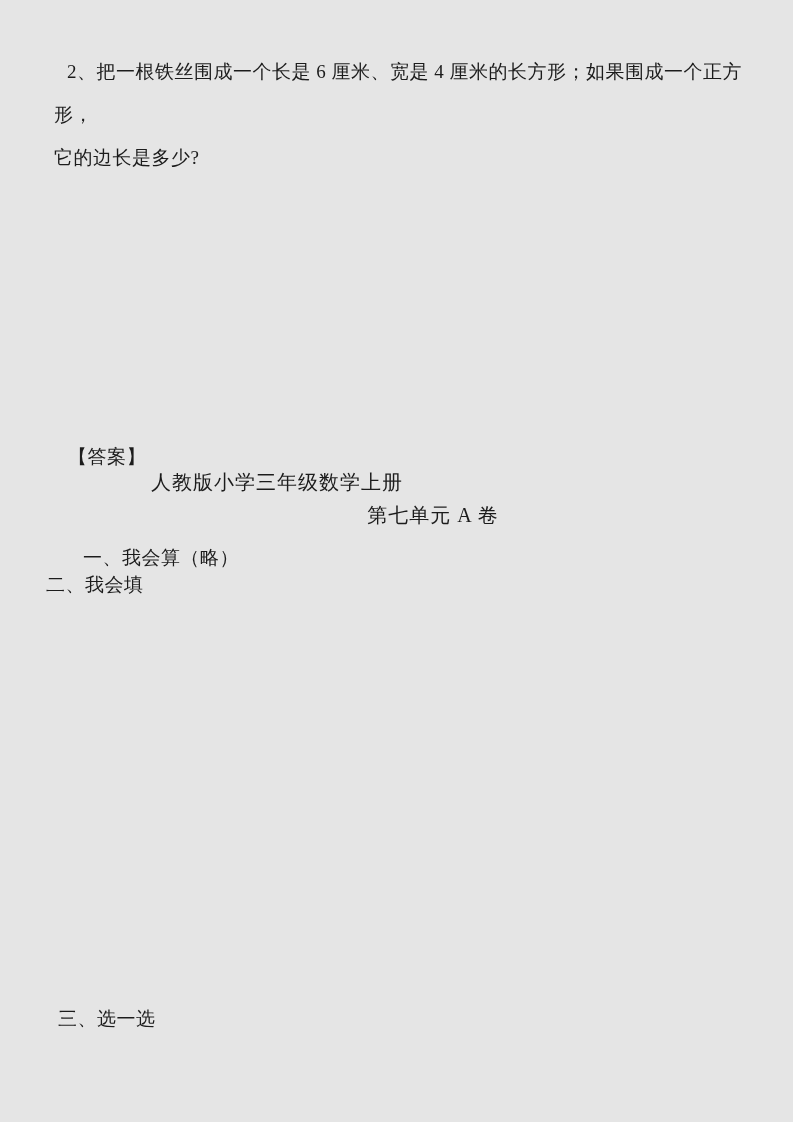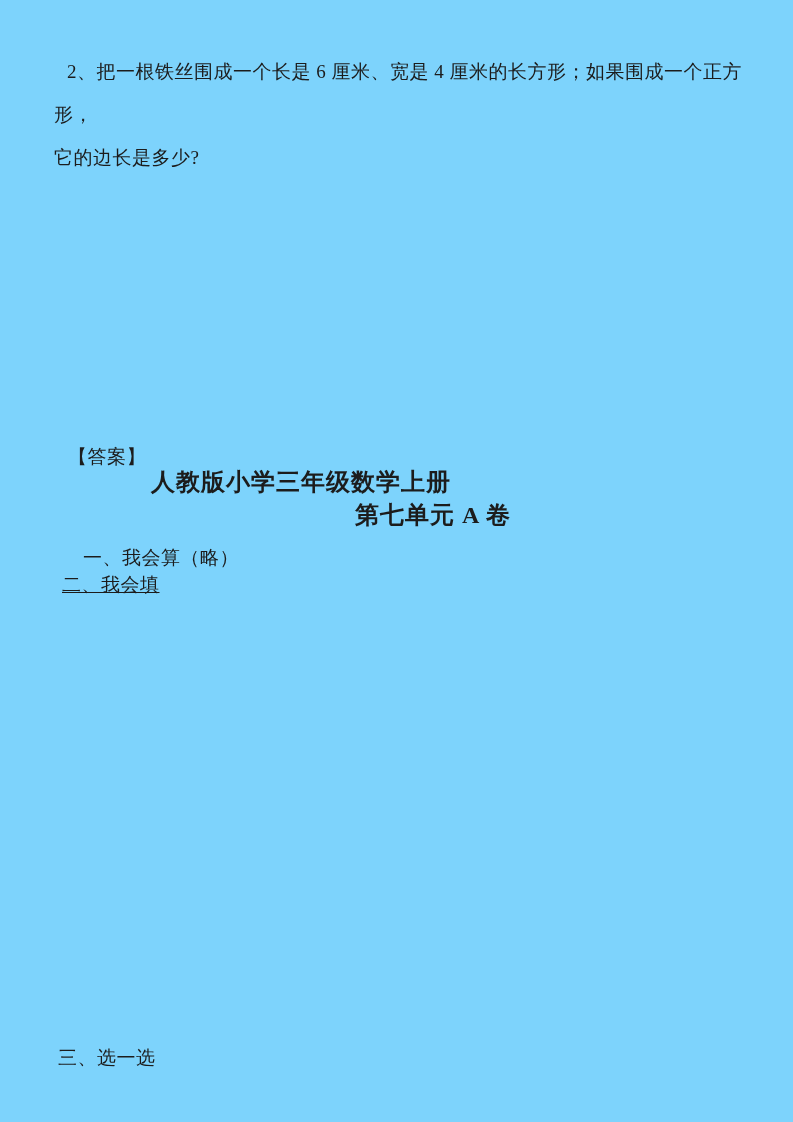--- a/index.html
+++ b/index.html
@@ -4,56 +4,56 @@
 <style>
   html, body {
     margin: 0;
     padding: 0;
     background: #ffffff;
   }
   .page {
     position: relative;
     width: 793px;
     height: 1122px;
-    background: #7dd3fc;
+    background: #e5e5e5;
     overflow: hidden;
     font-family: "Liberation Serif", "DejaVu Serif", serif;
     color: #1c1c1c;
   }
   .txt {
     position: absolute;
     white-space: pre-wrap;
     font-size: 19px;
     line-height: 43px;
     letter-spacing: 0.5px;
     width: 712px;
   }
   .q {
     left: 54px;
     text-indent: 13px;
   }
   #q2 { top: 50px; }
   #q3 { top: 225px; }
   #ans-label { left: 68px; top: 435px; width: 200px; }
   .title {
-    font-weight: bold;
-    font-size: 24px;
+    font-weight: normal;
+    font-size: 20px;
     line-height: 43px;
     letter-spacing: 1px;
     width: 500px;
   }
   #title1 { left: 151px; top: 461px; }
   #title2 { left: 183px; top: 494px; text-align: center; }
   #head1 { left: 83px; top: 536px; }
-  #head2 { left: 62px; top: 563px; text-decoration: underline; }
+  #head2 { left: 46px; top: 563px; }
   #items { left: 56px; top: 609px; }
   .item {
     white-space: pre-wrap;
   }
-  #head3 { left: 58px; top: 1036px; }
+  #head3 { left: 58px; top: 997px; }
 </style>
 </head>
 <body>
 
 <div class="page">
 
   <div class="txt q" id="q2">2、把一根铁丝围成一个长是 6 厘米、宽是 4 厘米的长方形；如果围成一个正方形，
 它的边长是多少?</div>
 
 

